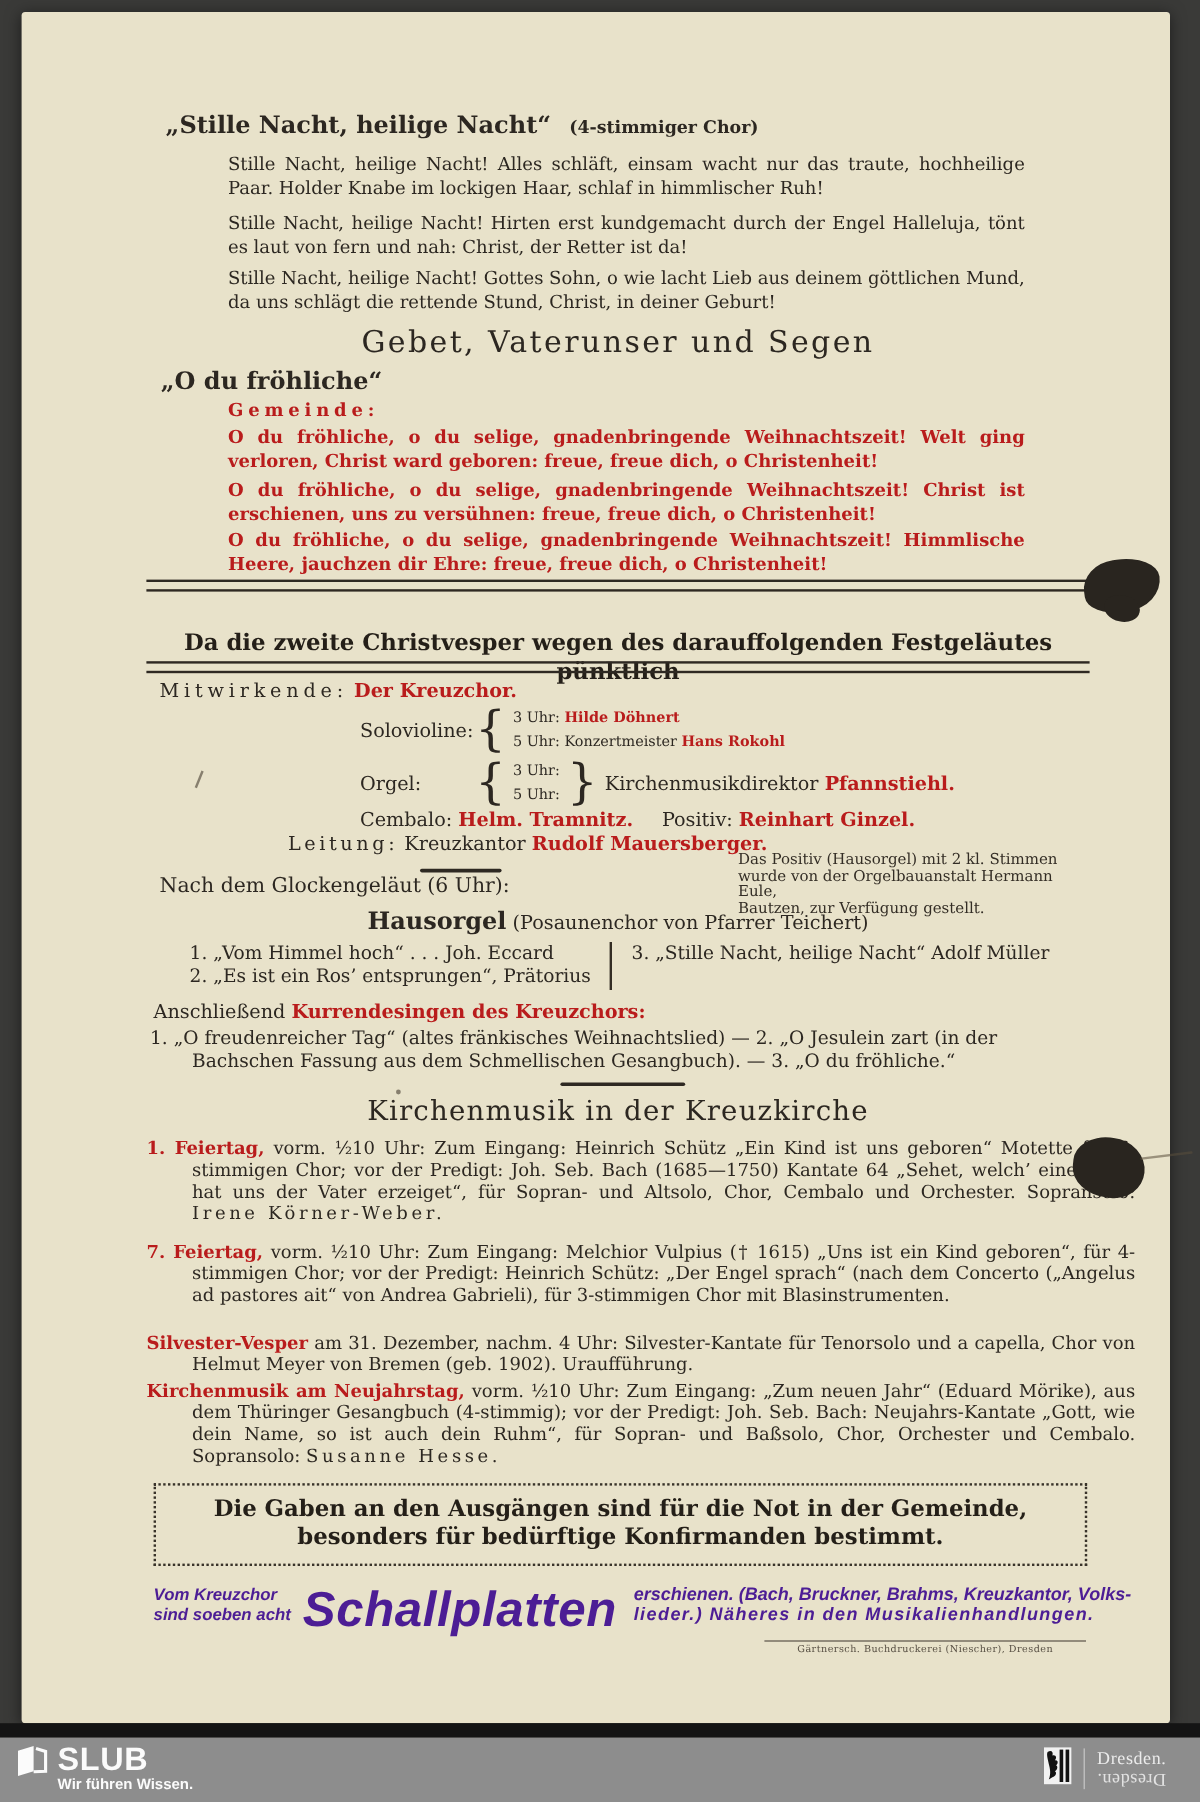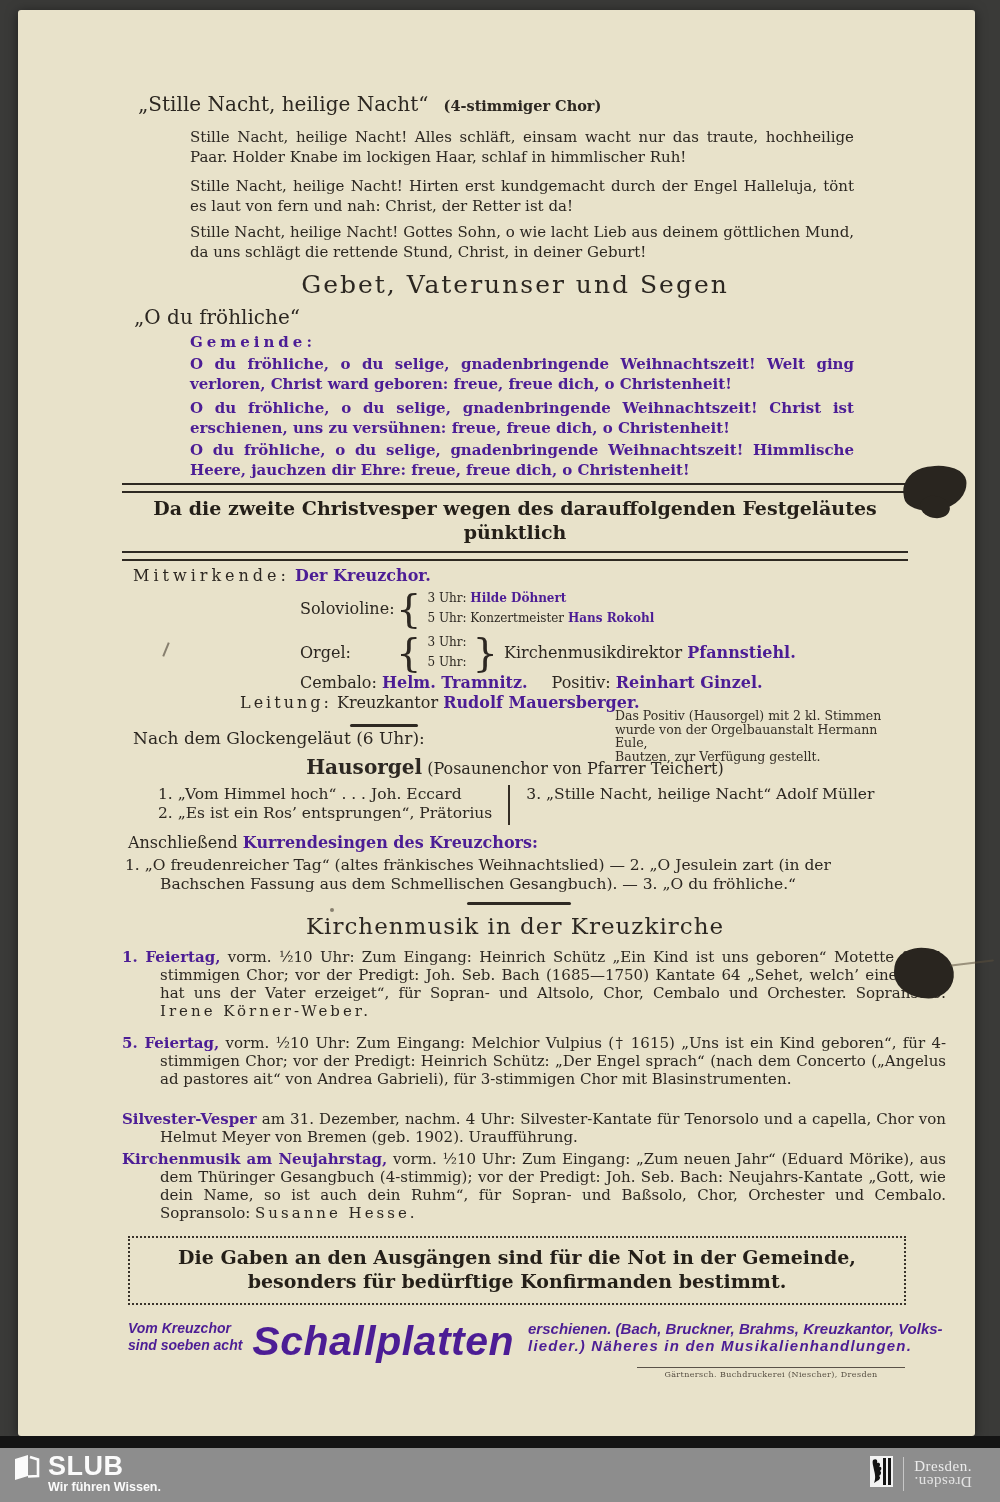--- a/index.html
+++ b/index.html
@@ -12,22 +12,22 @@
     position:absolute;left:18px;top:10px;width:957px;height:1426px;
     background:radial-gradient(ellipse at 50% 40%, #ece6cf 55%, #e4decv 90%, #e0dac0 100%);
     background-color:#e8e2ca;
     border-radius:3px;
     box-shadow:0 2px 12px rgba(0,0,0,.5);
     color:#2c2721;
   }
   .sec{position:absolute;left:104px;width:786px;}
   .center{text-align:center;}
   .justify{text-align:justify;}
-  b,.bold{font-weight:700;color:#4c1d95;}
-  .song-title{font-size:20px;font-weight:400;margin-left:16px;}
+  b,.bold{font-weight:700;color:#b91c1c;}
+  .song-title{font-size:20px;font-weight:700;margin-left:16px;}
   .song-sub{font-size:14.5px;font-weight:700;margin-left:10px;}
   .verse{margin-left:68px;width:664px;font-size:15px;line-height:20px;}
   .verse.bold{font-weight:700;}
   .big-heading{font-size:25px;letter-spacing:2px;}
   .ls{letter-spacing:4px;}
   .ls2{letter-spacing:3px;}
   .rule-double{height:3px;border-top:2px solid #2e2922;border-bottom:2px solid #2e2922;padding-top:3px;background:transparent;}
   .notice-line{font-size:19px;font-weight:700;line-height:24px;text-align:center;color:#241f18;}
   .perf-row{display:flex;align-items:center;}
   .perf-label{width:162px;font-size:16px;}
@@ -77,21 +77,21 @@
     <span class="song-title" style="margin-left:12px">„O du fröhliche“</span>
   </div>
   <div class="sec" style="top:322px;margin-left:0">
     <span class="ls bold" style="margin-left:68px;font-size:15px">Gemeinde:</span>
   </div>
   <div class="sec verse bold justify" style="top:344px">O du fröhliche, o du selige, gnadenbringende Weihnachtszeit! Welt ging verloren, Christ ward geboren: freue, freue dich, o Christenheit!</div>
   <div class="sec verse bold justify" style="top:388px">O du fröhliche, o du selige, gnadenbringende Weihnachtszeit! Christ ist erschienen, uns zu versühnen: freue, freue dich, o Christenheit!</div>
   <div class="sec verse bold justify" style="top:430px">O du fröhliche, o du selige, gnadenbringende Weihnachtszeit! Himmlische Heere, jauchzen dir Ehre: freue, freue dich, o Christenheit!</div>
 
   <div class="sec rule-double" style="top:473px"></div>
-  <div class="sec notice-line" style="top:486px">Da die zweite Christvesper wegen des darauffolgenden Festgeläutes pünktlich</div>
+  <div class="sec notice-line" style="top:514px">Da die zweite Christvesper wegen des darauffolgenden Festgeläutes pünktlich</div>
   <div class="sec rule-double" style="top:541px"></div>
 
   <div class="sec perf-row" style="top:556px">
     <span class="perf-label ls" style="margin-left:11px">Mitwirkende:</span>
     <span class="perf-body bold">Der Kreuzchor.</span>
   </div>
 
   <div class="sec perf-row" style="top:578px;margin-left:178px;width:600px">
     <span class="perf-body" style="width:96px">Solovioline:</span>
     <span class="brace">{</span>
@@ -159,21 +159,21 @@
   </div>
 
   <div class="mini-rule" style="left:449px;top:892px;width:104px"></div>
 
   <div class="sec center" style="top:903px;font-size:23px;letter-spacing:1px">Kirchenmusik in der Kreuzkirche</div>
 
   <div class="sec km-entry justify" style="top:938px">
     <b>1. Feiertag,</b><span> vorm. ½10 Uhr:  Zum Eingang: Heinrich Schütz „Ein Kind ist uns geboren“ Motette für 6-stimmigen Chor; vor der Predigt: Joh. Seb. Bach (1685—1750) Kantate 64 „Sehet, welch’ eine Liebe hat uns der Vater erzeiget“, für Sopran- und Altsolo, Chor, Cembalo und Orchester. Sopransolo: </span><span class="ls2">Irene Körner-Weber.</span>
   </div>
   <div class="sec km-entry justify" style="top:1024px">
-    <b>5. Feiertag,</b><span> vorm. ½10 Uhr: Zum Eingang: Melchior Vulpius († 1615) „Uns ist ein Kind geboren“, für 4-stimmigen Chor; vor der Predigt: Heinrich Schütz: „Der Engel sprach“ (nach dem Concerto („Angelus ad pastores ait“ von Andrea Gabrieli), für 3-stimmigen Chor mit Blasinstrumenten.</span>
+    <b>7. Feiertag,</b><span> vorm. ½10 Uhr: Zum Eingang: Melchior Vulpius († 1615) „Uns ist ein Kind geboren“, für 4-stimmigen Chor; vor der Predigt: Heinrich Schütz: „Der Engel sprach“ (nach dem Concerto („Angelus ad pastores ait“ von Andrea Gabrieli), für 3-stimmigen Chor mit Blasinstrumenten.</span>
   </div>
   <div class="sec km-entry justify" style="top:1100px">
     <b>Silvester-Vesper</b><span> am 31. Dezember, nachm. 4 Uhr: Silvester-Kantate für Tenorsolo und a capella, Chor von Helmut Meyer von Bremen (geb. 1902).   Uraufführung.</span>
   </div>
   <div class="sec km-entry justify" style="top:1140px">
     <b>Kirchenmusik am Neujahrstag,</b><span> vorm. ½10 Uhr: Zum Eingang: „Zum neuen Jahr“ (Eduard Mörike), aus dem Thüringer Gesangbuch (4-stimmig); vor der Predigt: Joh. Seb. Bach: Neujahrs-Kantate „Gott, wie dein Name, so ist auch dein Ruhm“, für Sopran- und Baßsolo, Chor, Orchester und Cembalo. Sopransolo: </span><span class="ls2">Susanne Hesse.</span>
   </div>
 
   <div class="sec dotted-box" style="top:1226px;margin-left:0;left:110px;width:754px">
     <div class="notice-line">Die Gaben an den Ausgängen sind für die Not in der Gemeinde,</div>

